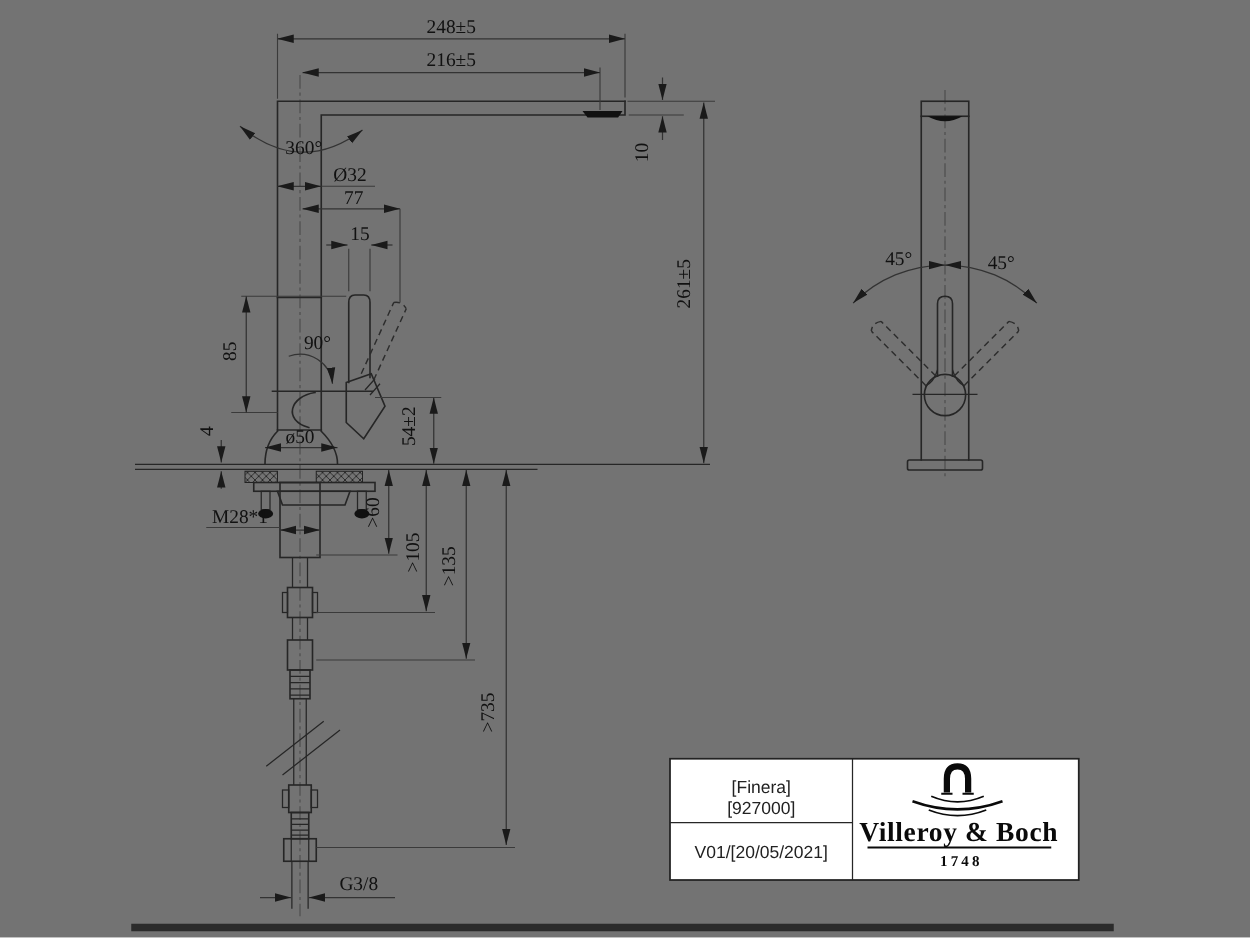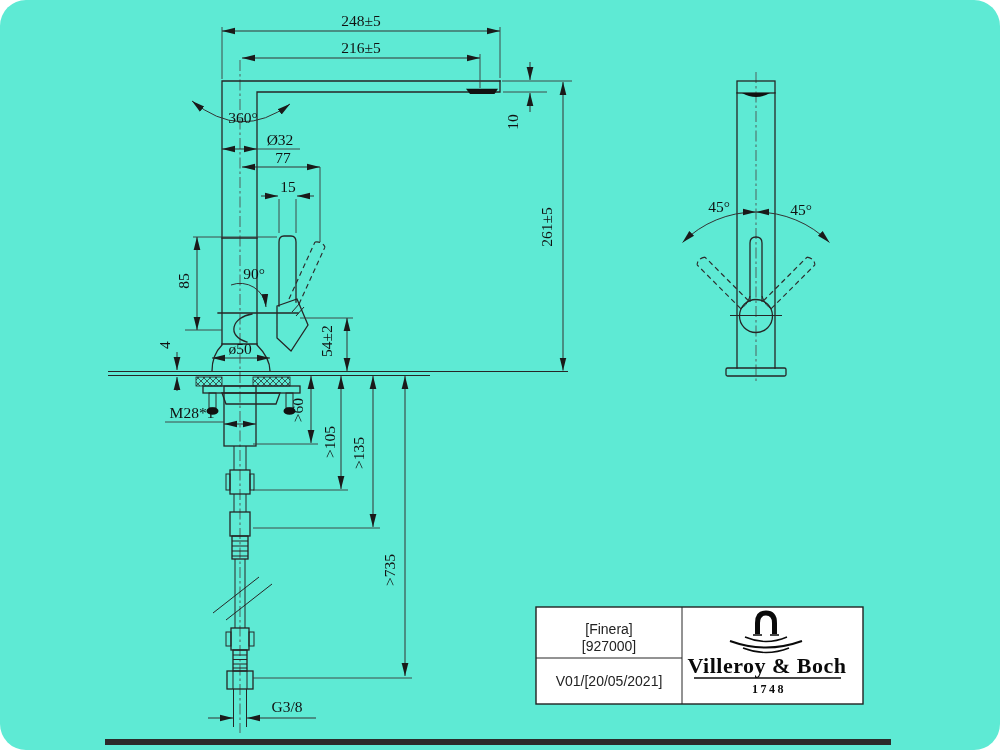--- a/index.html
+++ b/index.html
@@ -1,17 +1,17 @@
 <!DOCTYPE html>
 <html><head>
 <meta charset="utf-8">
 <style>
   html,body{margin:0;padding:0;background:#fff;}
-  #stage{position:relative;width:1000px;height:750px;background:#5eead4;overflow:hidden;
-         font-family:"Liberation Serif", serif;border-radius:26px;}
+  #stage{position:relative;width:1000px;height:750px;background:#737373;overflow:hidden;
+         font-family:"Liberation Serif", serif;}
   svg{position:absolute;top:0;left:0;}
   .outline{stroke:#262626;stroke-width:1.3;fill:none;stroke-linecap:square;}
   .thin{stroke:#262626;stroke-width:1;fill:none;}
   .dim{stroke:#333;stroke-width:1;fill:none;}
   .ext{stroke:#3a3a3a;stroke-width:0.9;fill:none;}
   .cl{stroke:#4a4a4a;stroke-width:0.85;fill:none;stroke-dasharray:11 3 2.5 3;}
   .dash{stroke:#2c2c2c;stroke-width:1.15;fill:none;stroke-dasharray:5 3.5;}
   .dtxt{font-family:"Liberation Serif",serif;font-size:15.5px;fill:#111;}
   .ttxt{font-family:"Liberation Sans",sans-serif;font-size:14px;fill:#222;}
   .brand{font-family:"Liberation Serif",serif;font-size:22px;font-weight:bold;fill:#0a0a0a;letter-spacing:0.5px;}

